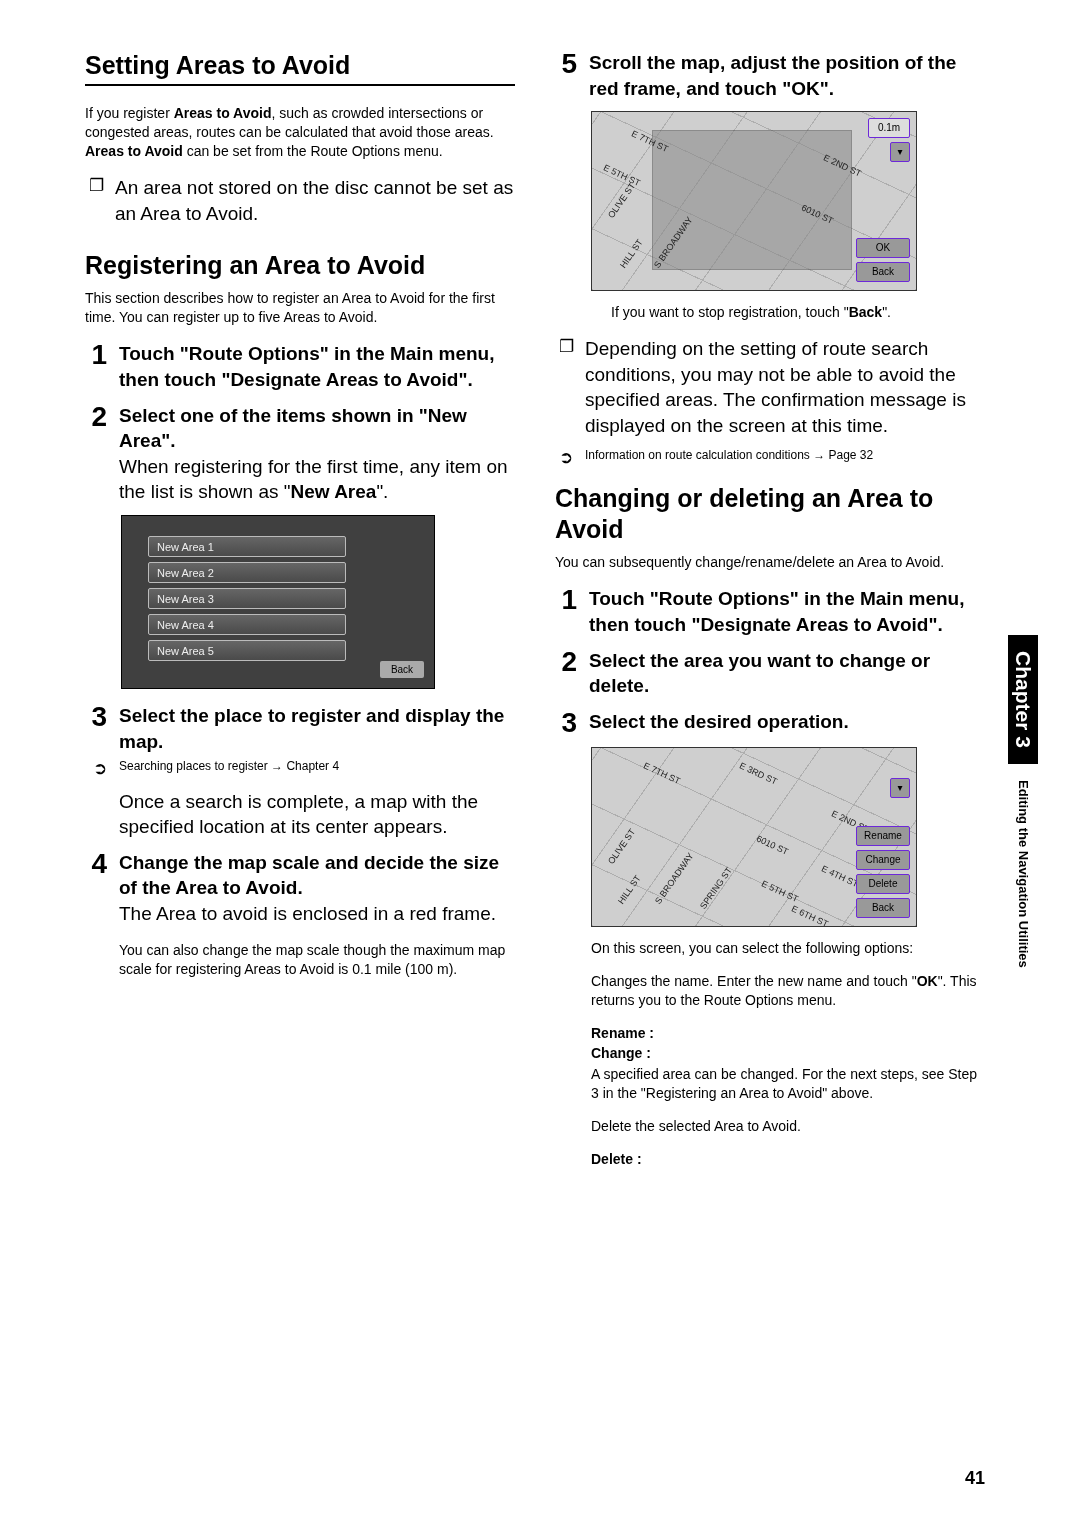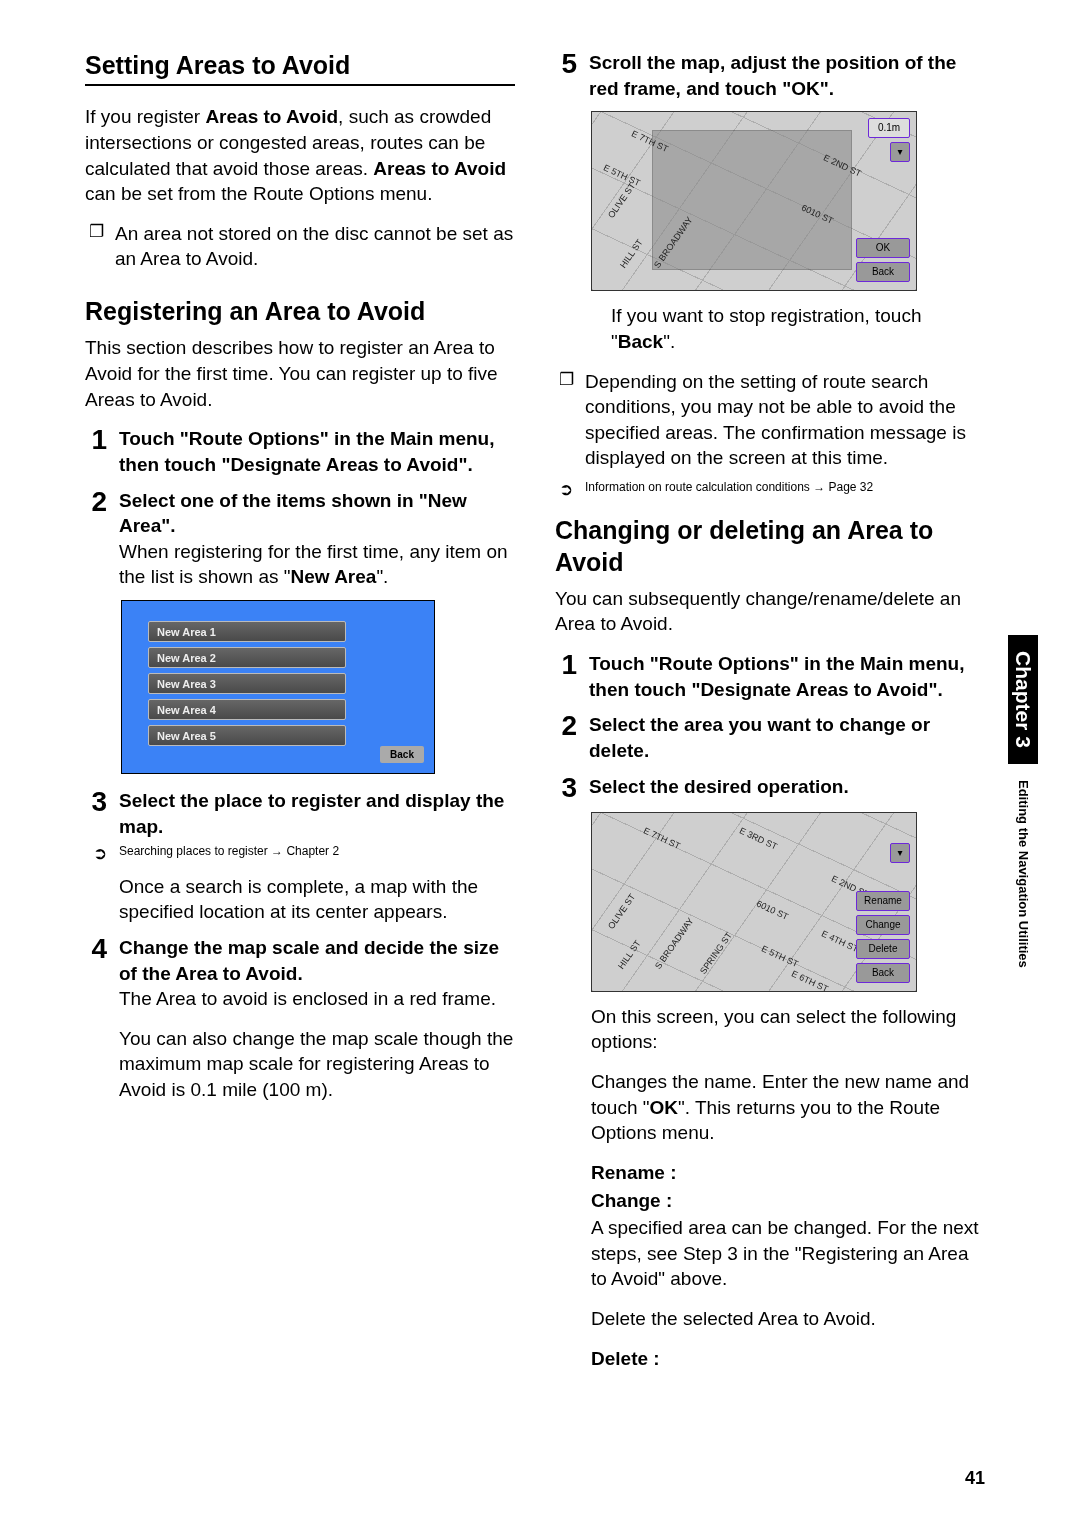--- a/index.html
+++ b/index.html
@@ -25,21 +25,21 @@
       font-weight: bold;
       margin-bottom: 8px;
       line-height: 1.25;
     }
     h2.underline {
       border-bottom: 2px solid #000;
       padding-bottom: 3px;
       margin-bottom: 18px;
     }
     p, .body-text {
-      font-size: 19px;
+      font-size: 14px;
       line-height: 1.35;
       margin-bottom: 14px;
     }
     .note-list { list-style: none; margin: 4px 0 24px; }
     .note-list li {
       font-size: 19px;
       line-height: 1.35;
       padding-left: 30px;
       position: relative;
       margin-bottom: 6px;
@@ -76,27 +76,26 @@
       font-weight: bold;
       line-height: 1;
       flex-shrink: 0;
       width: 22px;
       text-align: right;
     }
     .step-body { font-size: 19px; line-height: 1.35; flex: 1; }
     .step-title { font-weight: bold; }
     .screenshot {
       margin: 10px 0 14px 36px;
-      background: #3b82f6;
+      background: #404040;
       border: 1px solid #000;
       width: 314px;
       height: 174px;
       position: relative;
       overflow: hidden;
-      font-weight: bold;
     }
     .ss-list {
       position: absolute;
       left: 26px;
       top: 20px;
       display: flex;
       flex-direction: column;
       gap: 5px;
     }
     .ss-item {
@@ -241,21 +240,21 @@
         <div class="ss-item">New Area 5</div>
       </div>
       <div class="ss-back">Back</div>
     </div>
 
     <div class="step">
       <div class="step-num">3</div>
       <div class="step-body">
         <span class="step-title">Select the place to register and display the map.</span>
         <ul class="xref-list" style="margin-left:-30px;">
-          <li><span>Searching places to register </span><span class="arrow">→</span><span> Chapter 2</span></li>
+          <li><span>Searching places to register </span><span class="arrow">→</span><span> Chapter 4</span></li>
         </ul>
         <span>Once a search is complete, a map with the specified location at its center appears.</span>
       </div>
     </div>
 
     <div class="step" style="margin-top:8px;">
       <div class="step-num">4</div>
       <div class="step-body">
         <span class="step-title">Change the map scale and decide the size of the Area to Avoid.</span><br>
         <span>The Area to avoid is enclosed in a red frame.</span>

